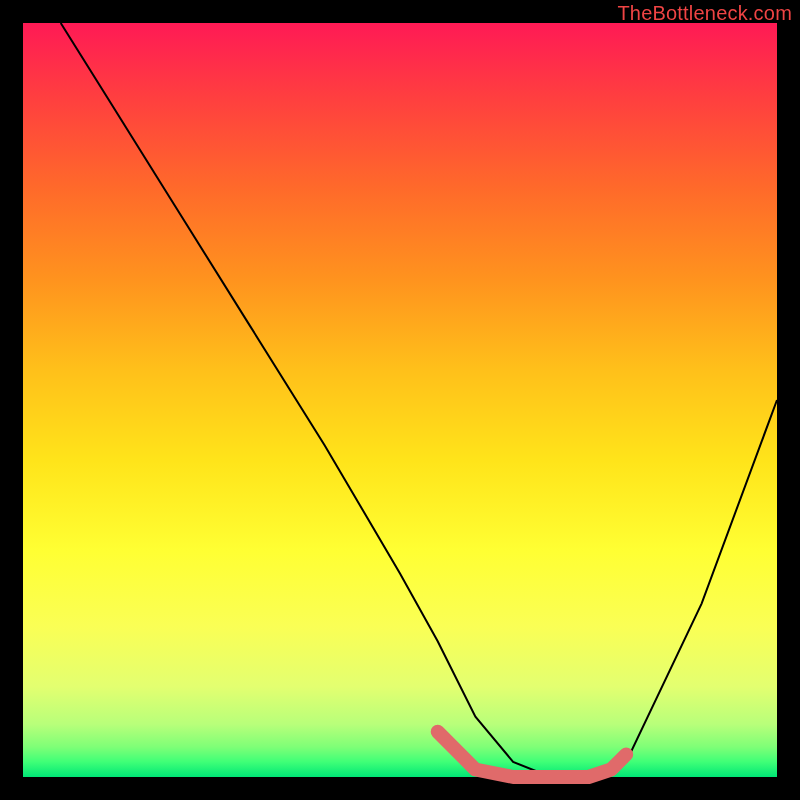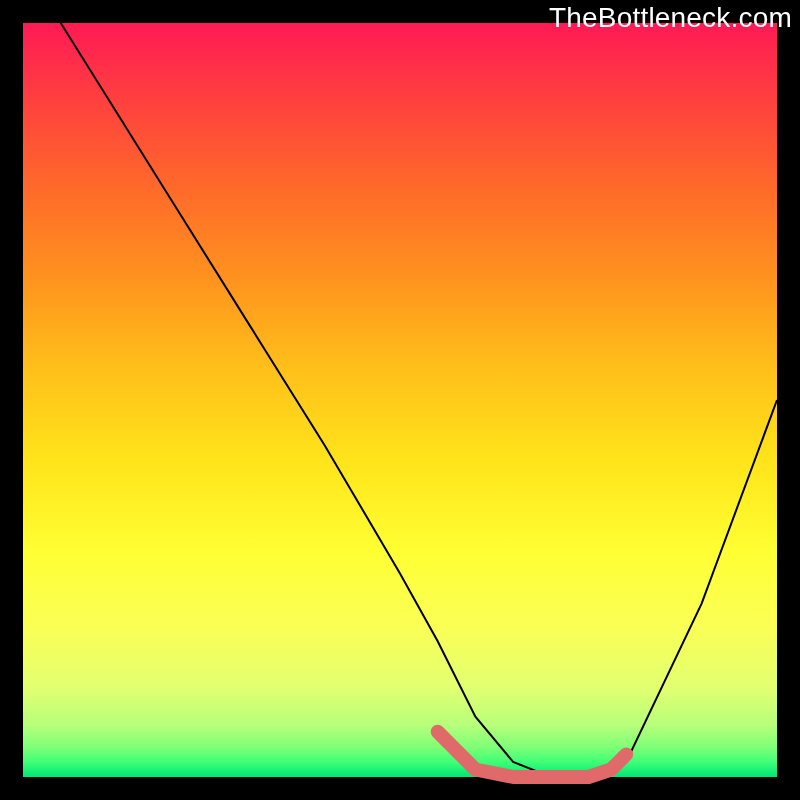--- a/index.html
+++ b/index.html
@@ -30,22 +30,22 @@
       #b8ff7a 93%,
       #7fff77 96%,
       #3fff77 98%,
       #00e676 100%
     );
   }
   .watermark {
     position: absolute;
     top: 2px;
     right: 8px;
-    color: #ffffff;
-    font-size: 28px;
+    color: #ef4444;
+    font-size: 20px;
     font-weight: 500;
     z-index: 10;
     letter-spacing: 0.2px;
   }
   svg.curve {
     position: absolute;
     left: 0;
     top: 0;
     width: 754px;
     height: 754px;

